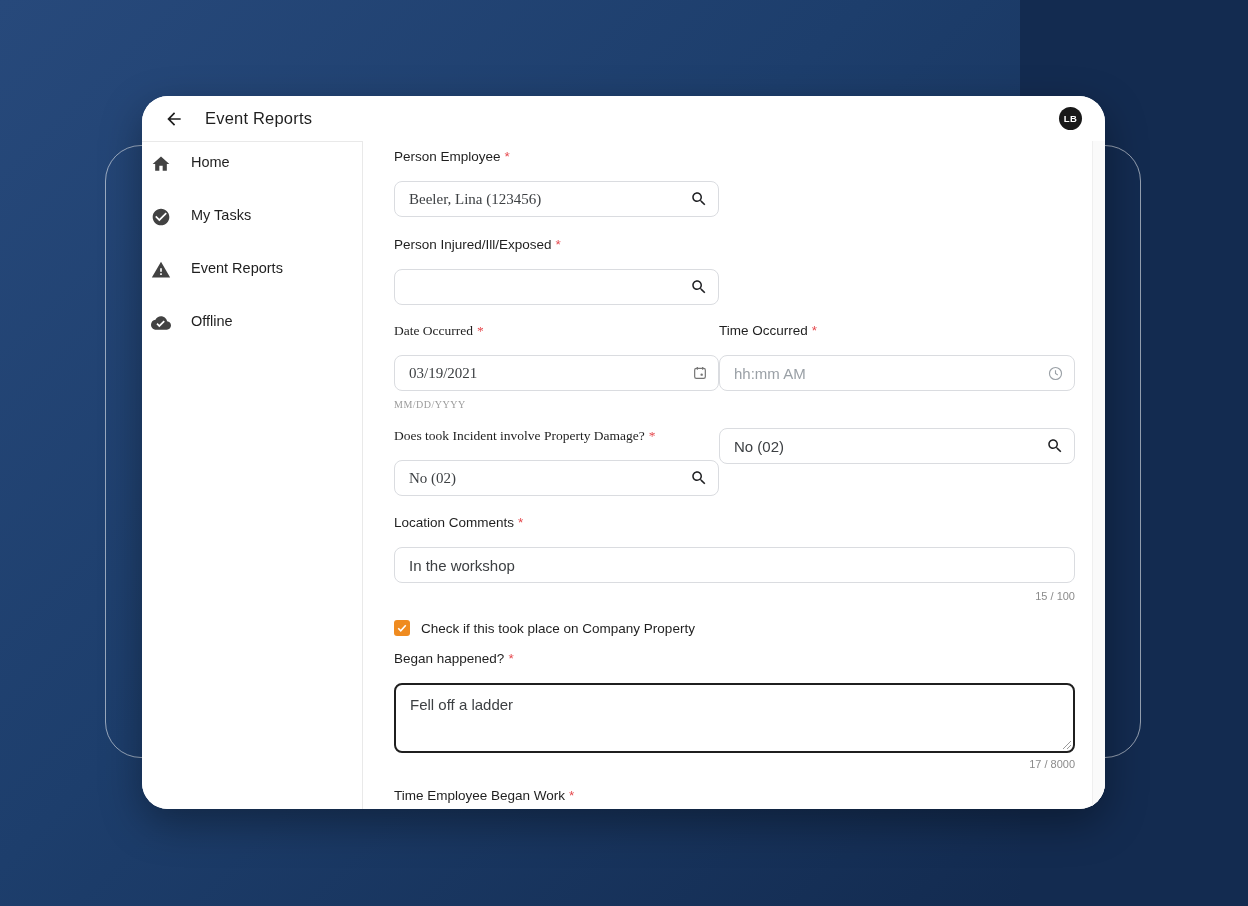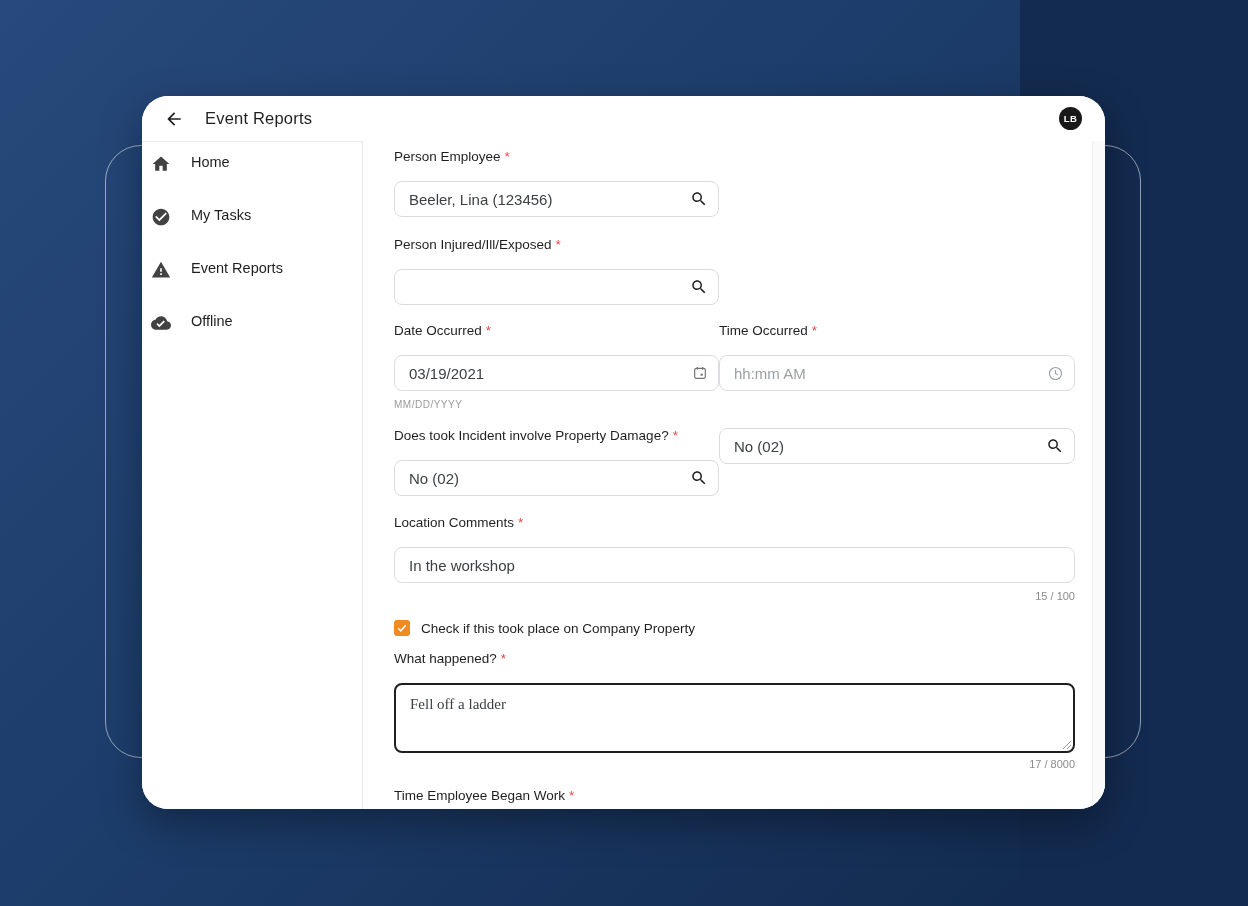--- a/index.html
+++ b/index.html
@@ -63,34 +63,34 @@
     height:36px; border:1px solid #dadce0; border-radius:8px; background:#fff;
     display:flex; align-items:center; padding:0 10px 0 14px;
   }
   .inp input {
     flex:1; border:none; outline:none; background:transparent;
     font-family:inherit; font-size:15px; color:#3d4043; min-width:0;
   }
   .inp input::placeholder { color:#9aa0a6; }
   .inp .i-icon { flex:0 0 auto; margin-left:8px; }
   .row { display:flex; }
-  .col-l { width:325px; flex:0 0 325px; }
+  .col-l { width:325px; flex:0 0 325px;font-family:Liberation Serif, serif; }
   .col-r { flex:1; }
   .hint { margin-top:8px; font-size:10px; color:#9b9b9b; letter-spacing:.5px; line-height:12px; }
   .counter { text-align:right; font-size:11px; color:#8b8b8b; line-height:13px; margin-top:7px; }
   .cb-row { display:flex; align-items:center; height:18px; cursor:pointer; }
   .cb-box {
     width:16px; height:16px; border-radius:3px; background:#ef8b20;
     display:flex; align-items:center; justify-content:center; flex:0 0 16px;
   }
   .cb-label { margin-left:11px; font-size:13.5px; color:#1f1f1f; }
   .ta-wrap { position:relative; }
   textarea.ta {
     width:100%; height:70px; border:2px solid #1f1f1f; border-radius:8px;
-    padding:11px 14px; font-family:Liberation Serif, serif; font-size:15px; color:#3d4043;
+    padding:11px 14px; font-family:Liberation Sans, sans-serif; font-size:15px; color:#3d4043;
     resize:none; outline:none; display:block; background:#fff;
   }
   .grip { position:absolute; right:4px; bottom:4px; width:8px; height:8px; color:#9a9a9a; }
   .mb20 { margin-bottom:20px; }
   .mb18 { margin-bottom:18px; }
   .mb17 { margin-bottom:17px; }
   .mb19 { margin-bottom:19px; }
   .mb16 { margin-bottom:16px; }
   .mb14 { margin-bottom:14px; }
   .mb5  { margin-bottom:5px; }
@@ -249,21 +249,21 @@
         <div class="cb-row mb14">
           <span class="cb-box">
             <svg width="12" height="12" viewBox="0 0 24 24" fill="none" stroke="#ffffff" stroke-width="3.2">
                 <path d="M4.5 12.5l5 5 10-11"></path>
               </svg>
           </span>
           <span class="cb-label">Check if this took place on Company Property</span>
         </div>
 
         <div class="f-label">
-          <span>What happened?</span><span class="req">*</span>
+          <span>Began happened?</span><span class="req">*</span>
         </div>
         <div class="ta-wrap mb5">
           <textarea class="ta" style="">Fell off a ladder</textarea>
           <span class="grip" style="display:flex;">
             <svg width="8" height="8" viewBox="0 0 8 8" stroke="#9a9a9a" stroke-width="1">
                 <path d="M0 8L8 0M4 8L8 4"></path>
               </svg>
           </span>
         </div>
         <div class="counter mb17" style="margin-top:0;">17 / 8000</div>

